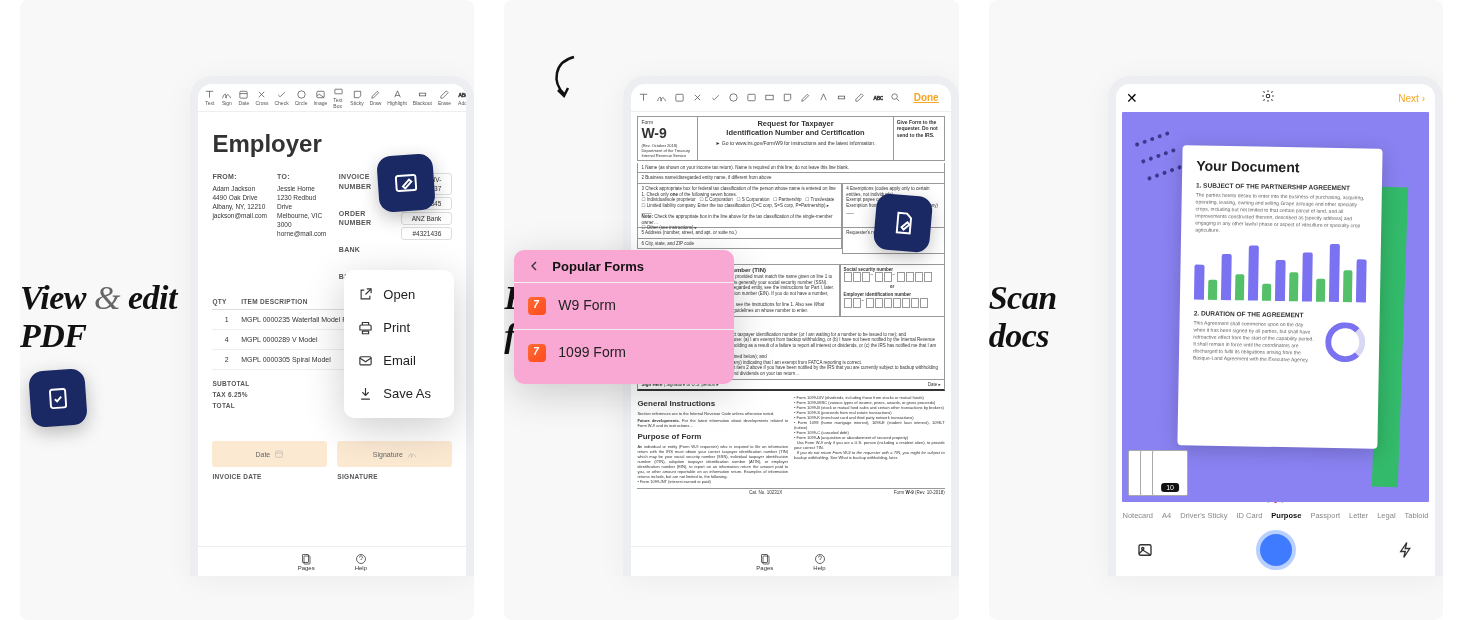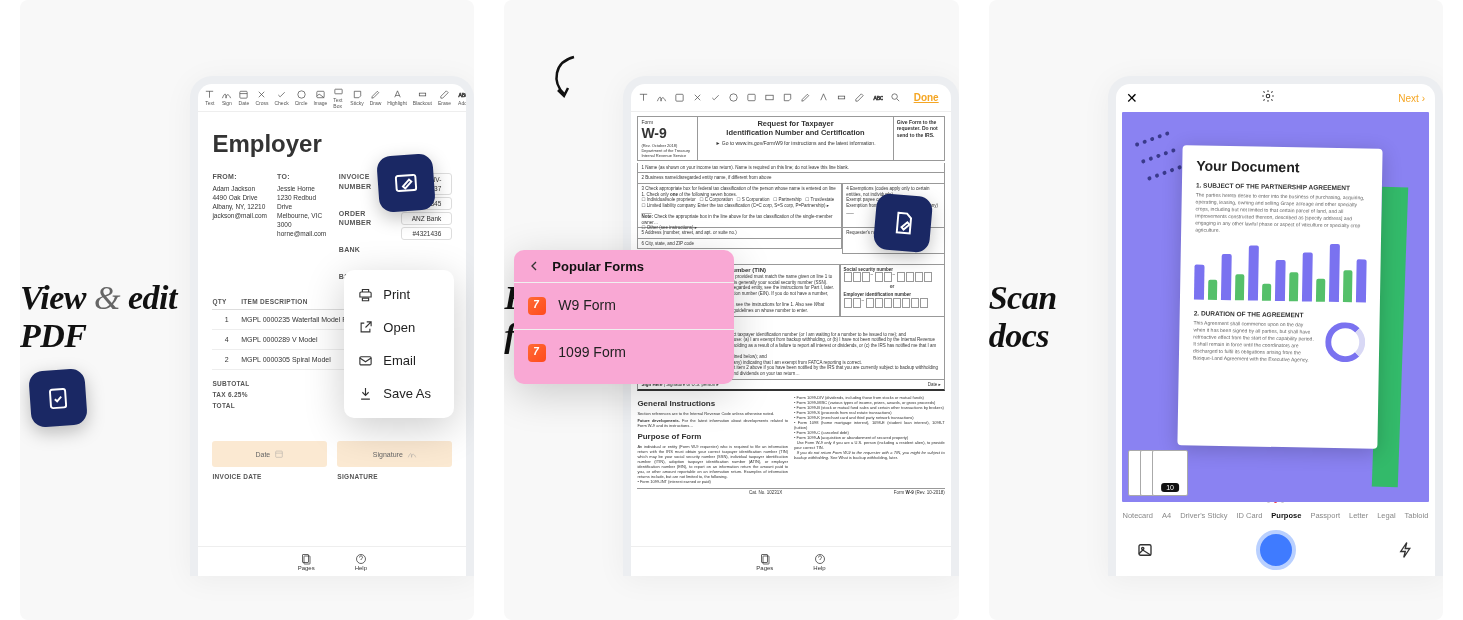--- a/index.html
+++ b/index.html
@@ -359,29 +359,29 @@
   </div>
   <div class="float-badge badge-check">
     <svg viewBox="0 0 24 24">
         <rect x="5" y="4" width="14" height="17" rx="2"></rect>
         <path d="M9 13l2 2 4-4"></path>
       </svg>
   </div>
   <div class="ctx-menu">
     <div class="ctx-item">
         <svg viewBox="0 0 24 24">
+          <path d="M14 3h7v7M21 3l-9 9M10 5H5v14h14v-5"></path>
+        </svg>
+        <span>Open</span>
+      </div>
+    <div class="ctx-item">
+        <svg viewBox="0 0 24 24">
           <path d="M7 8V4h10v4M7 18h10v4H7zM5 8h14a2 2 0 012 2v6H3v-6a2 2 0 012-2z"></path>
         </svg>
         <span>Print</span>
-      </div>
-    <div class="ctx-item">
-        <svg viewBox="0 0 24 24">
-          <path d="M14 3h7v7M21 3l-9 9M10 5H5v14h14v-5"></path>
-        </svg>
-        <span>Open</span>
       </div>
     <div class="ctx-item">
         <svg viewBox="0 0 24 24">
           <rect x="3" y="6" width="18" height="13" rx="2"></rect>
           <path d="M3 8l9 6 9-6"></path>
         </svg>
         <span>Email</span>
       </div>
     <div class="ctx-item">
         <svg viewBox="0 0 24 24">

